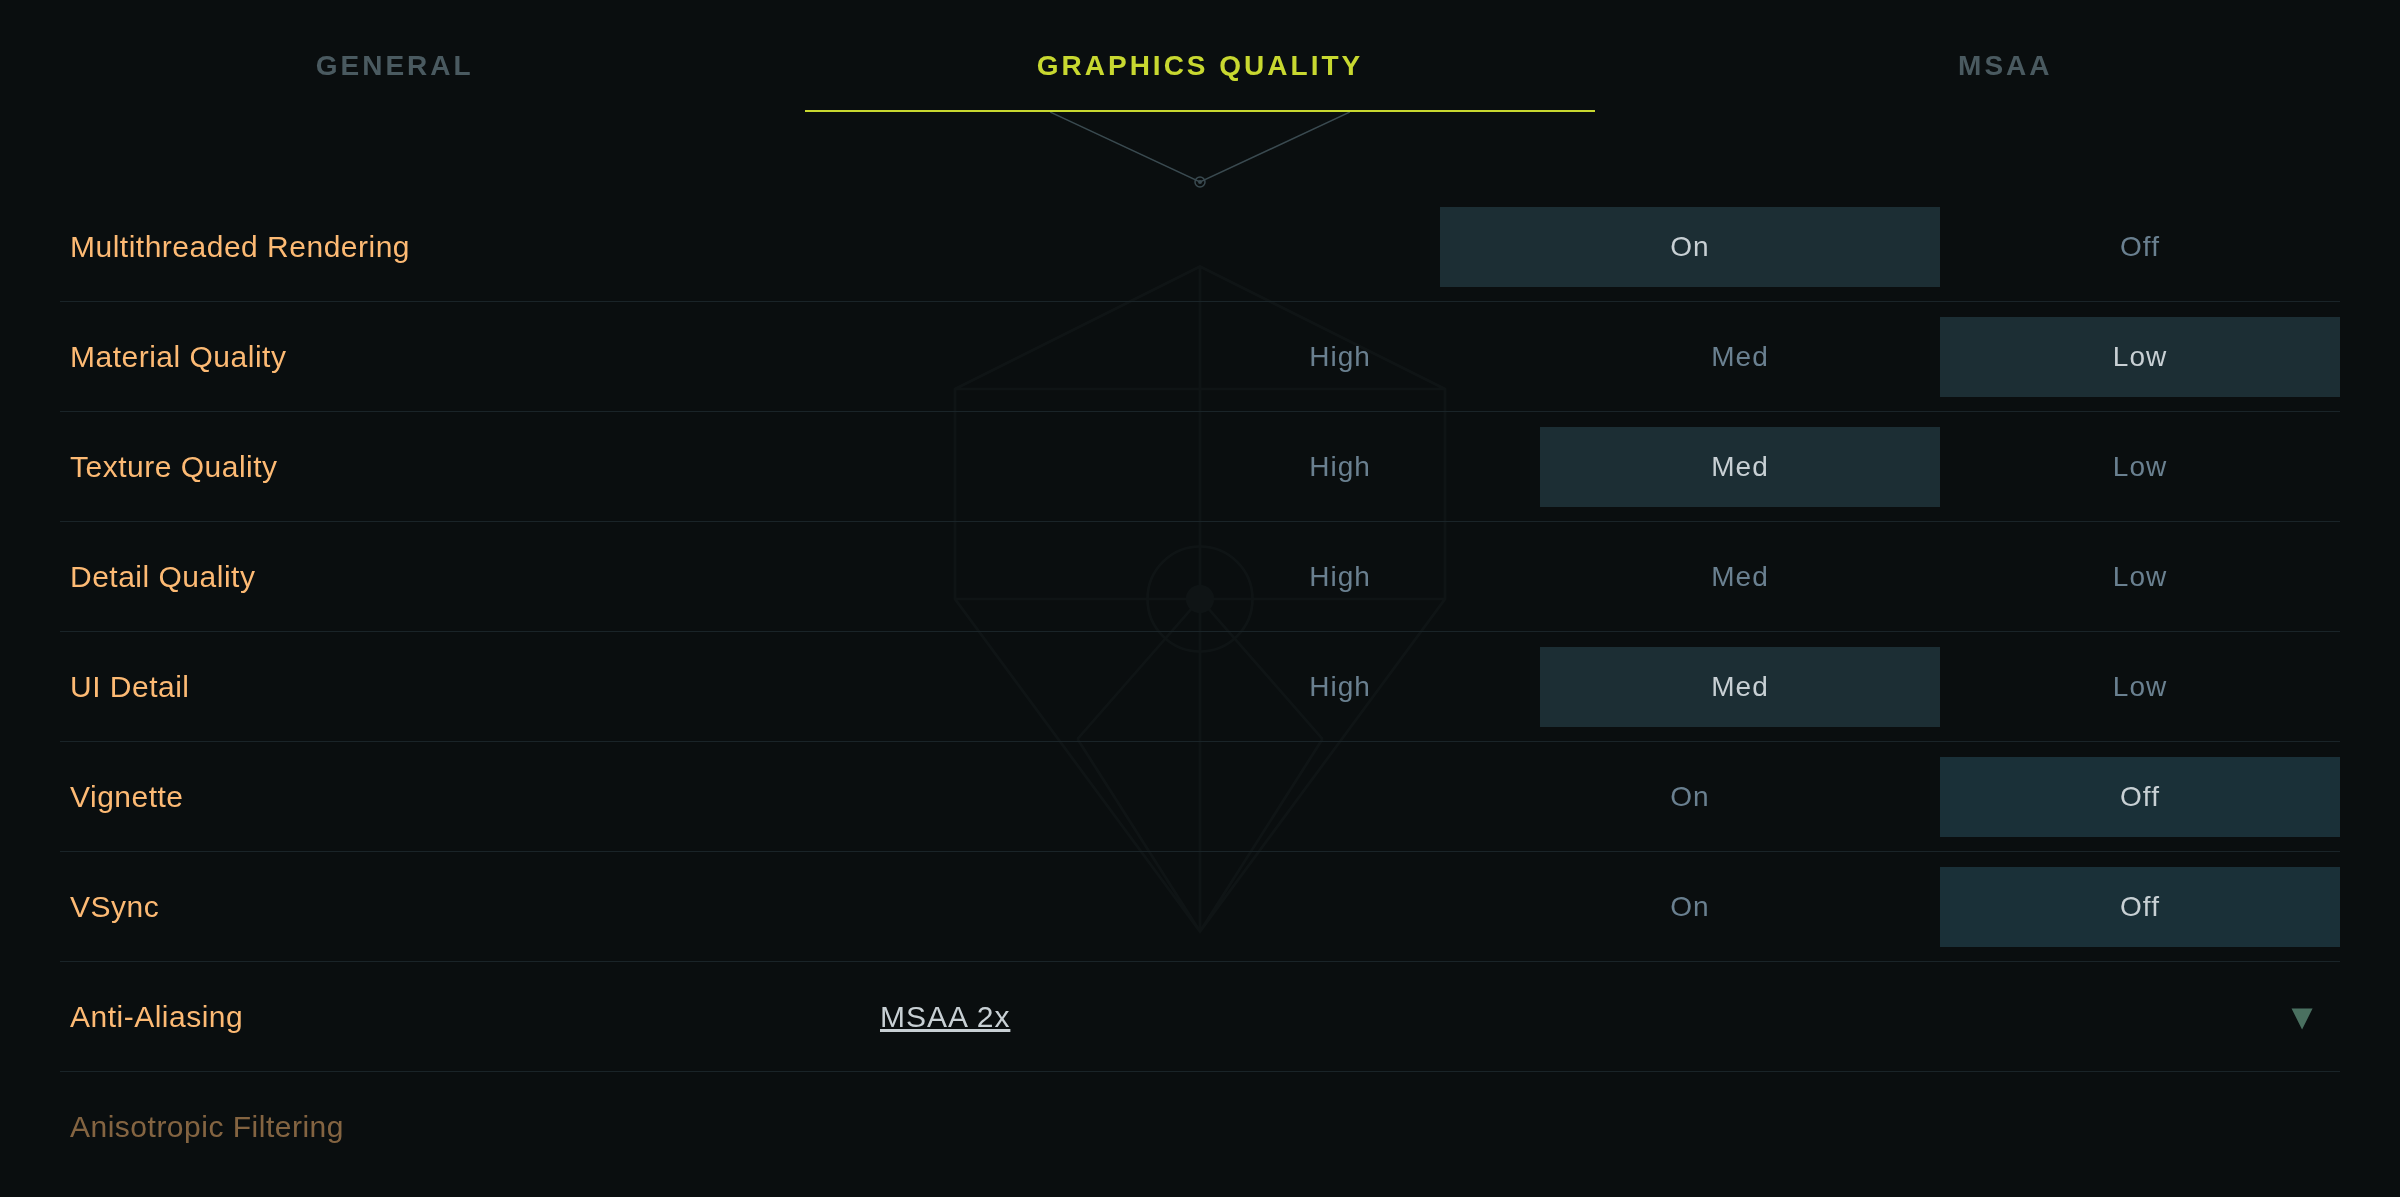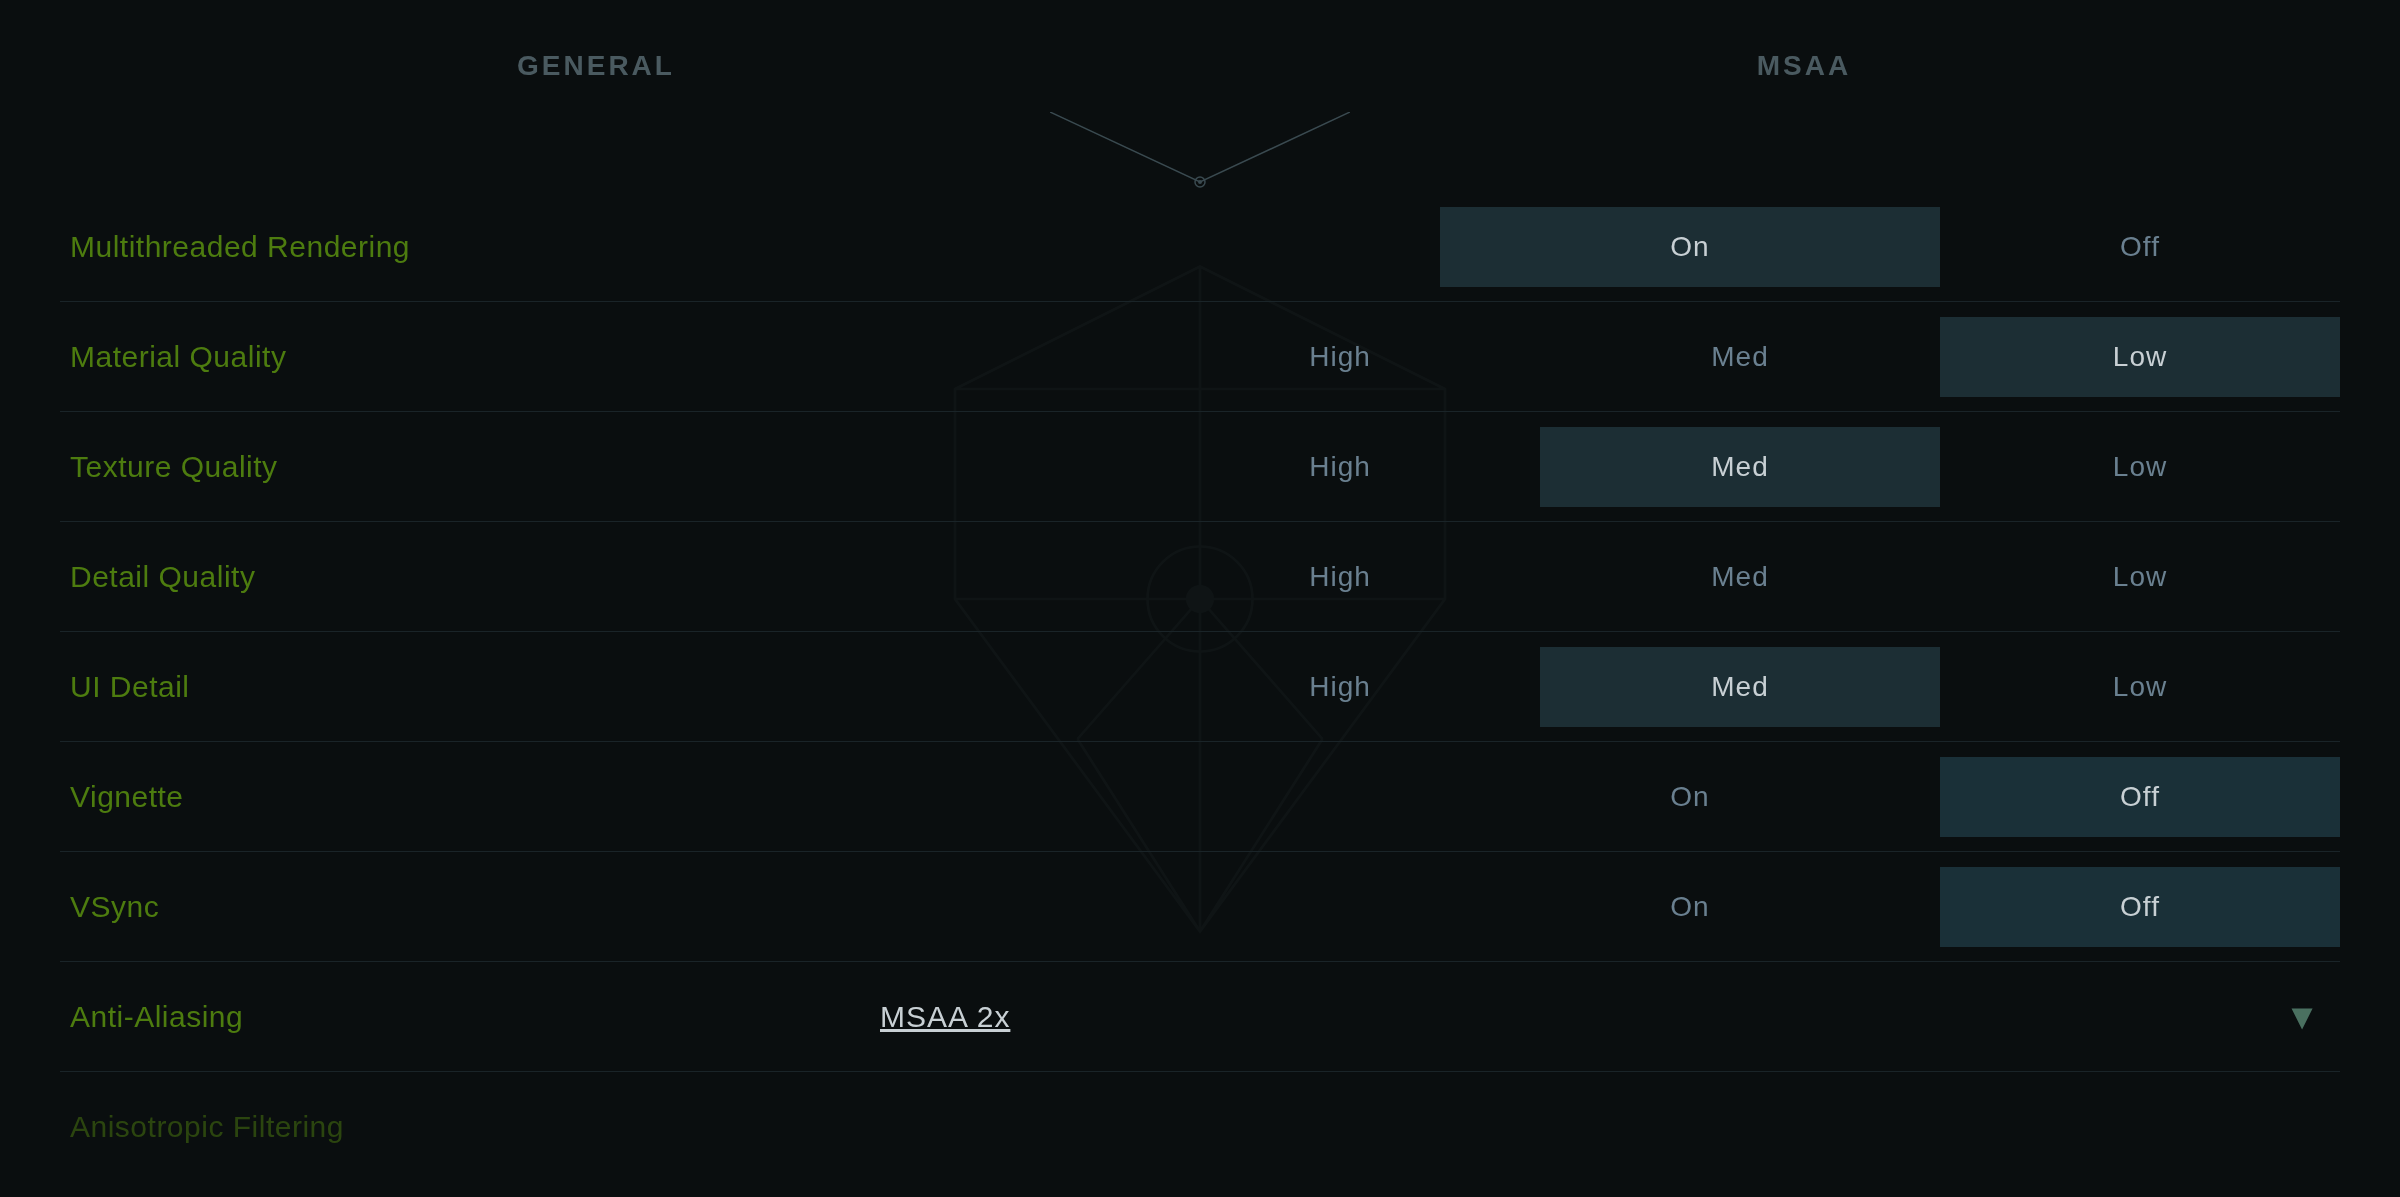--- a/index.html
+++ b/index.html
@@ -103,21 +103,21 @@
       border-bottom: 1px solid #1a2428;
       min-height: 110px;
       position: relative;
     }
 
     .setting-row:last-child {
       border-bottom: none;
     }
 
     .setting-label {
-      color: #4d7c0f;
+      color: #fdba74;
       font-size: 30px;
       font-weight: 400;
       width: 820px;
       padding-left: 10px;
       letter-spacing: 0.5px;
     }
 
     .setting-options {
       flex: 1;
       display: flex;
@@ -180,20 +180,23 @@
          M150 200 L80 280 M150 200 L220 280
          M150 390 L80 280 M150 390 L220 280"></path>
     <circle cx="150" cy="200" r="30" fill="none" stroke="#88aaaa" stroke-width="1.5"></circle>
     <circle cx="150" cy="200" r="8" fill="#88aaaa"></circle>
   </svg>
 
   <div class="tabs-header">
     <div class="tab-item inactive">
       <span>GENERAL</span>
     </div>
+    <div class="tab-item active">
+      <span>GRAPHICS QUALITY</span>
+    </div>
     <div class="tab-item inactive">
       <span>MSAA</span>
     </div>
   </div>
 
   <div class="tab-connector">
     <svg width="300" height="80" viewBox="0 0 300 80" xmlns="http://www.w3.org/2000/svg">
       <path d="M0 0 L150 70 L300 0" fill="none" stroke="#3a4a50" stroke-width="1.5"></path>
       <circle cx="150" cy="70" r="5" fill="none" stroke="#3a4a50" stroke-width="1.5"></circle>
       <circle cx="150" cy="70" r="2" fill="#3a4a50"></circle>

